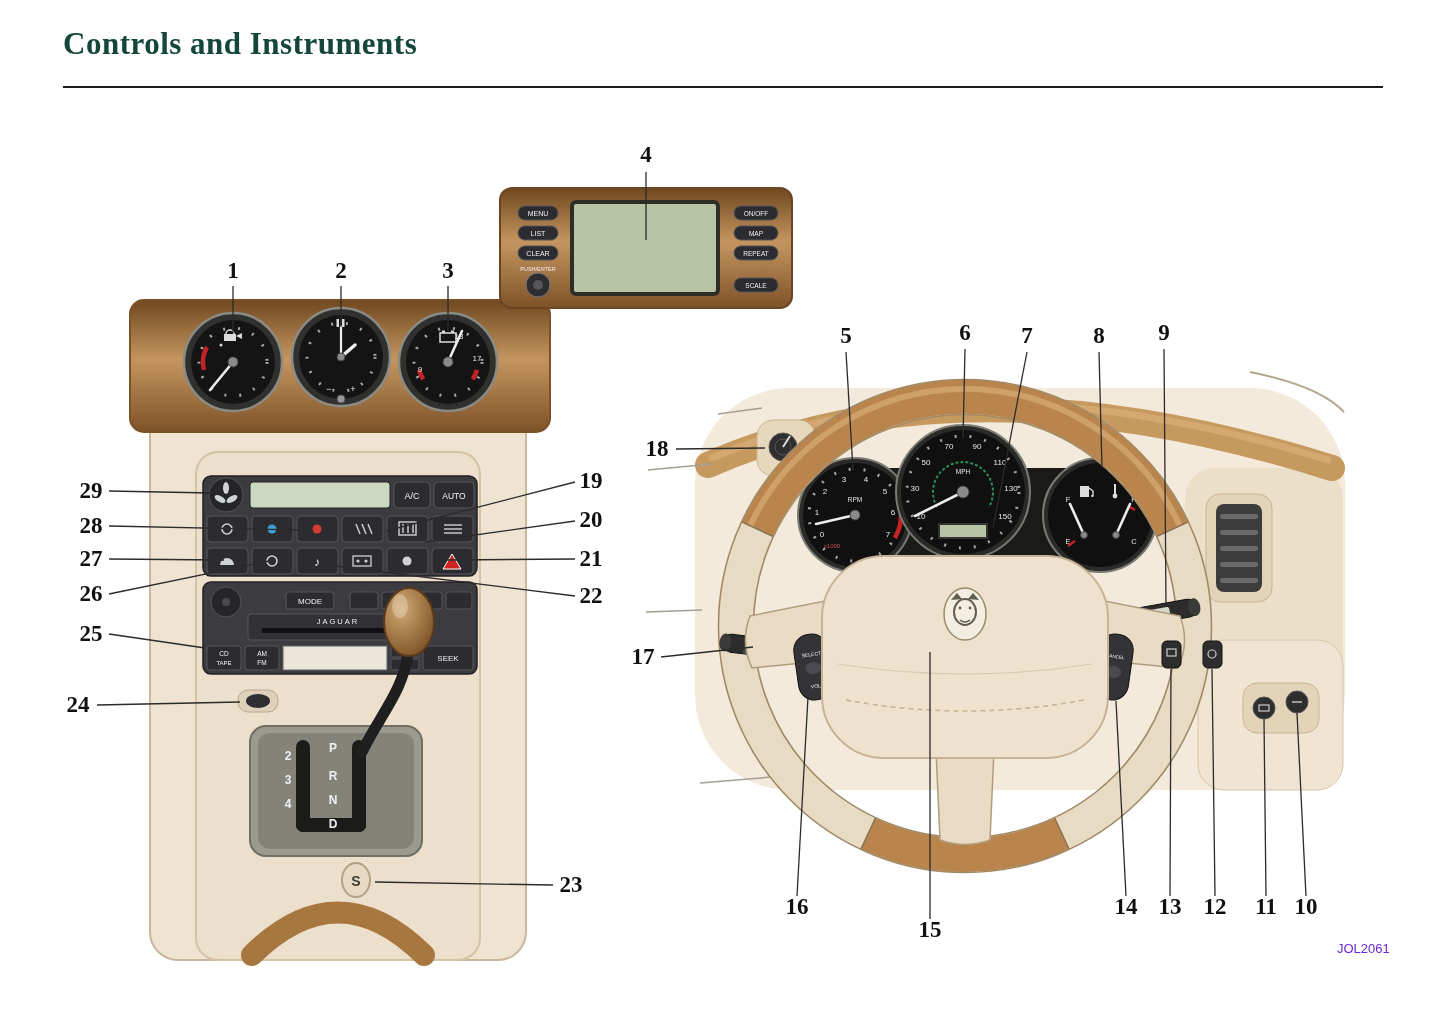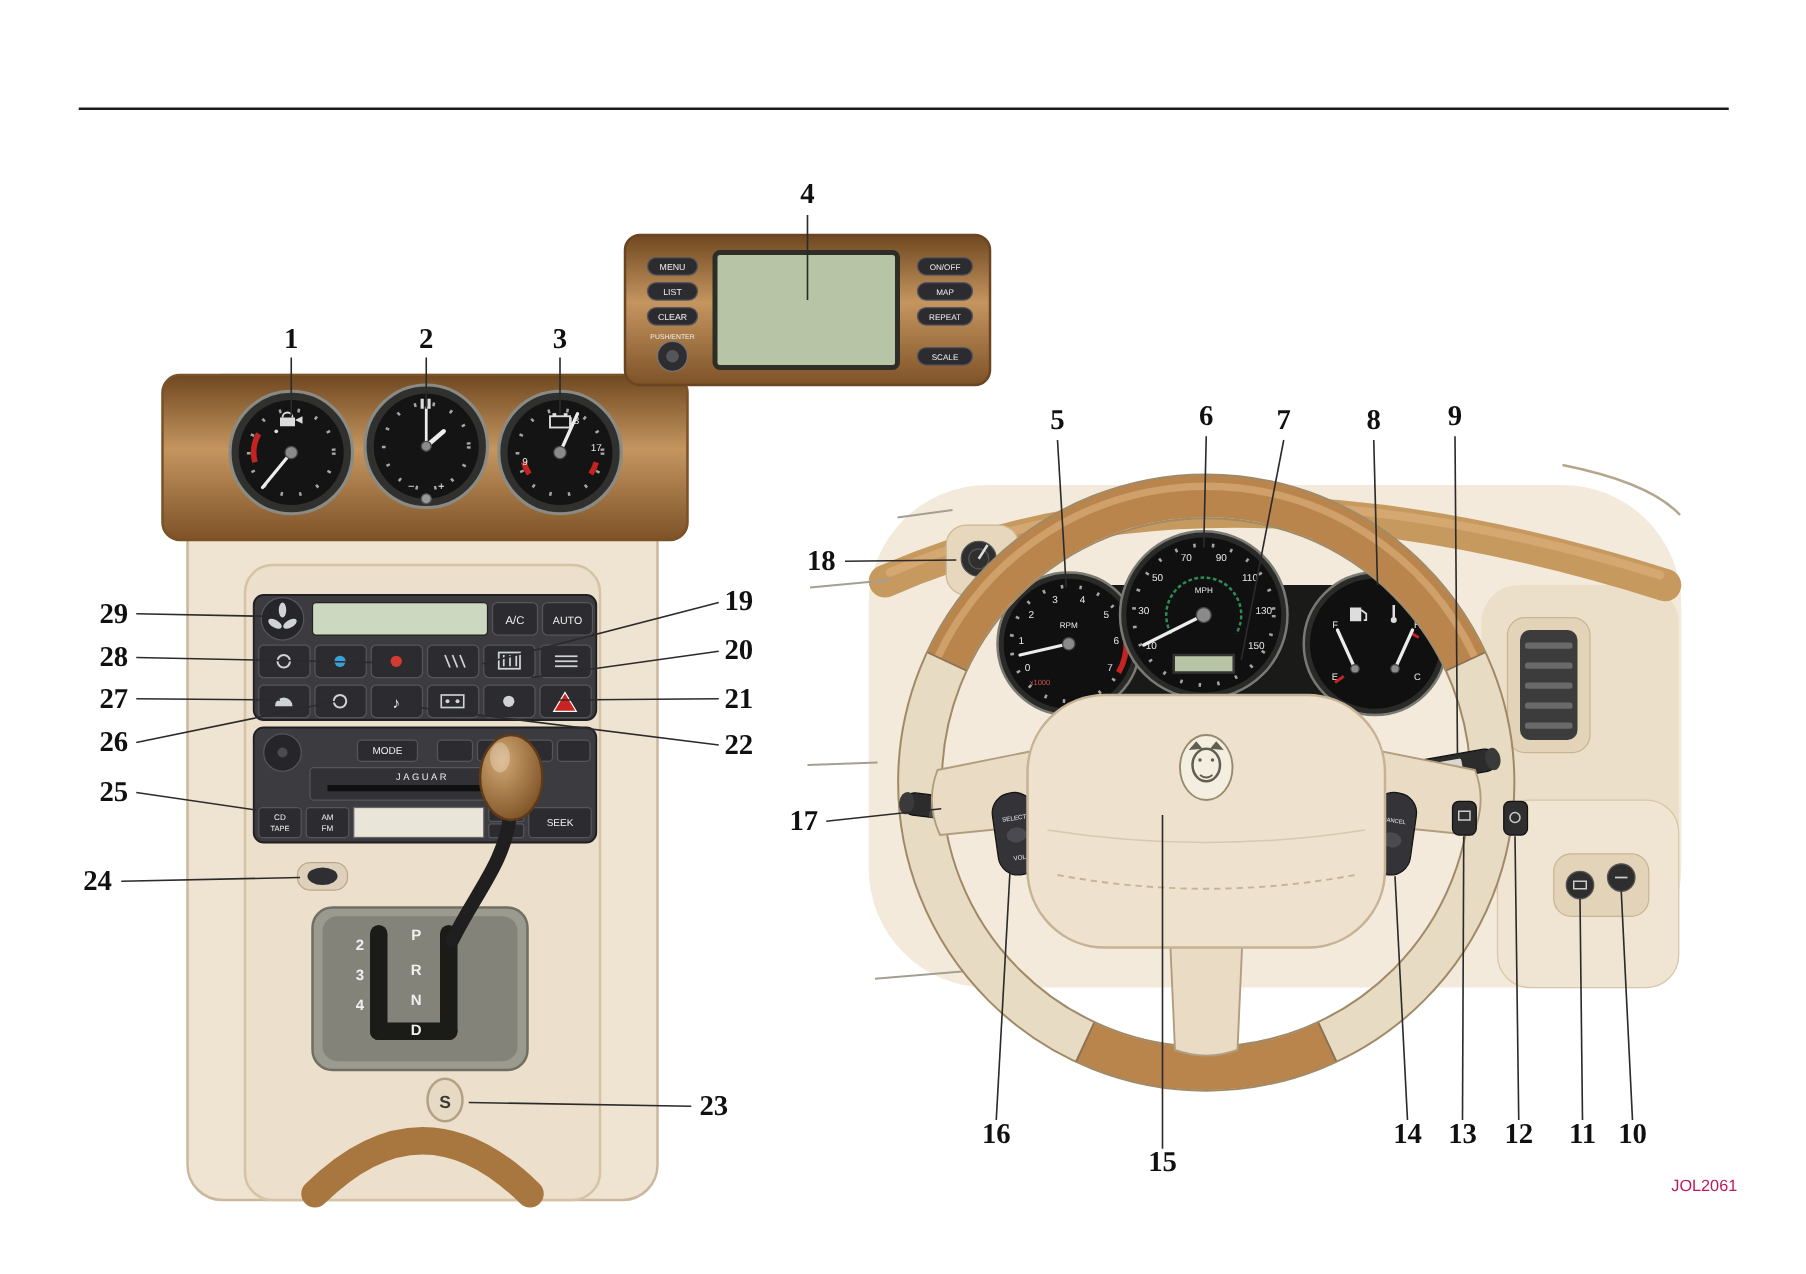--- a/index.html
+++ b/index.html
@@ -1,38 +1,39 @@
 <!DOCTYPE html>
 <html><head>
 <meta charset="utf-8">
 <style>
   html,body{margin:0;padding:0;background:#ffffff;}
   #page{position:relative;width:1445px;height:1019px;background:#ffffff;overflow:hidden;
         font-family:"Liberation Serif",serif;}
   #title{position:absolute;left:63px;top:26px;font:700 31px "Liberation Serif",serif;
          color:#15463a;letter-spacing:.5px;}
   #rule{position:absolute;left:63px;top:86px;width:1320px;height:2px;background:#1c1c1c;}
-  #figcode{position:absolute;left:1337px;top:941px;font:13px "Liberation Sans",sans-serif;color:#be185d;}
+  #figcode{position:absolute;left:1337px;top:941px;font:13px "Liberation Sans",sans-serif;color:#6d28d9;}
   svg{position:absolute;left:0;top:0;}
   .callout-num{font:700 23px "Liberation Serif",serif;fill:#101010;}
   .cl{stroke:#2b2b2b;stroke-width:1.3;fill:none;}
   .wl{fill:#f0f0f0;font-family:"Liberation Sans",sans-serif;}
   .gl{fill:#e8e8e8;font-family:"Liberation Sans",sans-serif;}
   .btn{fill:#2c2c30;stroke:#55555c;stroke-width:1;}
   .panel{fill:#3b3b40;stroke:#202024;stroke-width:1.5;}
   .beige{fill:#efe4d2;stroke:#cbb89c;stroke-width:2;}
   .needle{stroke:#ececec;stroke-width:2.6;stroke-linecap:round;}
   .hub{fill:#8a8a8a;stroke:#444;}
   .redarc{stroke:#c42323;stroke-width:4.5;fill:none;}
   .tickring{stroke:#c9c9c9;stroke-width:3;fill:none;stroke-dasharray:2 13;opacity:.8;}
 </style>
 </head>
 <body>
 
 <div id="page">
+  <div id="title">Controls and Instruments</div>
   <div id="rule"></div>
   <div id="figcode">JOL2061</div>
 
   <svg width="1445" height="1019" viewBox="0 0 1445 1019">
     <defs>
       <linearGradient id="woodV" x1="0" y1="0" x2="0" y2="1">
         <stop offset="0" stop-color="#704820"></stop>
           <stop offset="0.45" stop-color="#c4955f"></stop>
           <stop offset="1" stop-color="#7e5228"></stop>
       </linearGradient>

